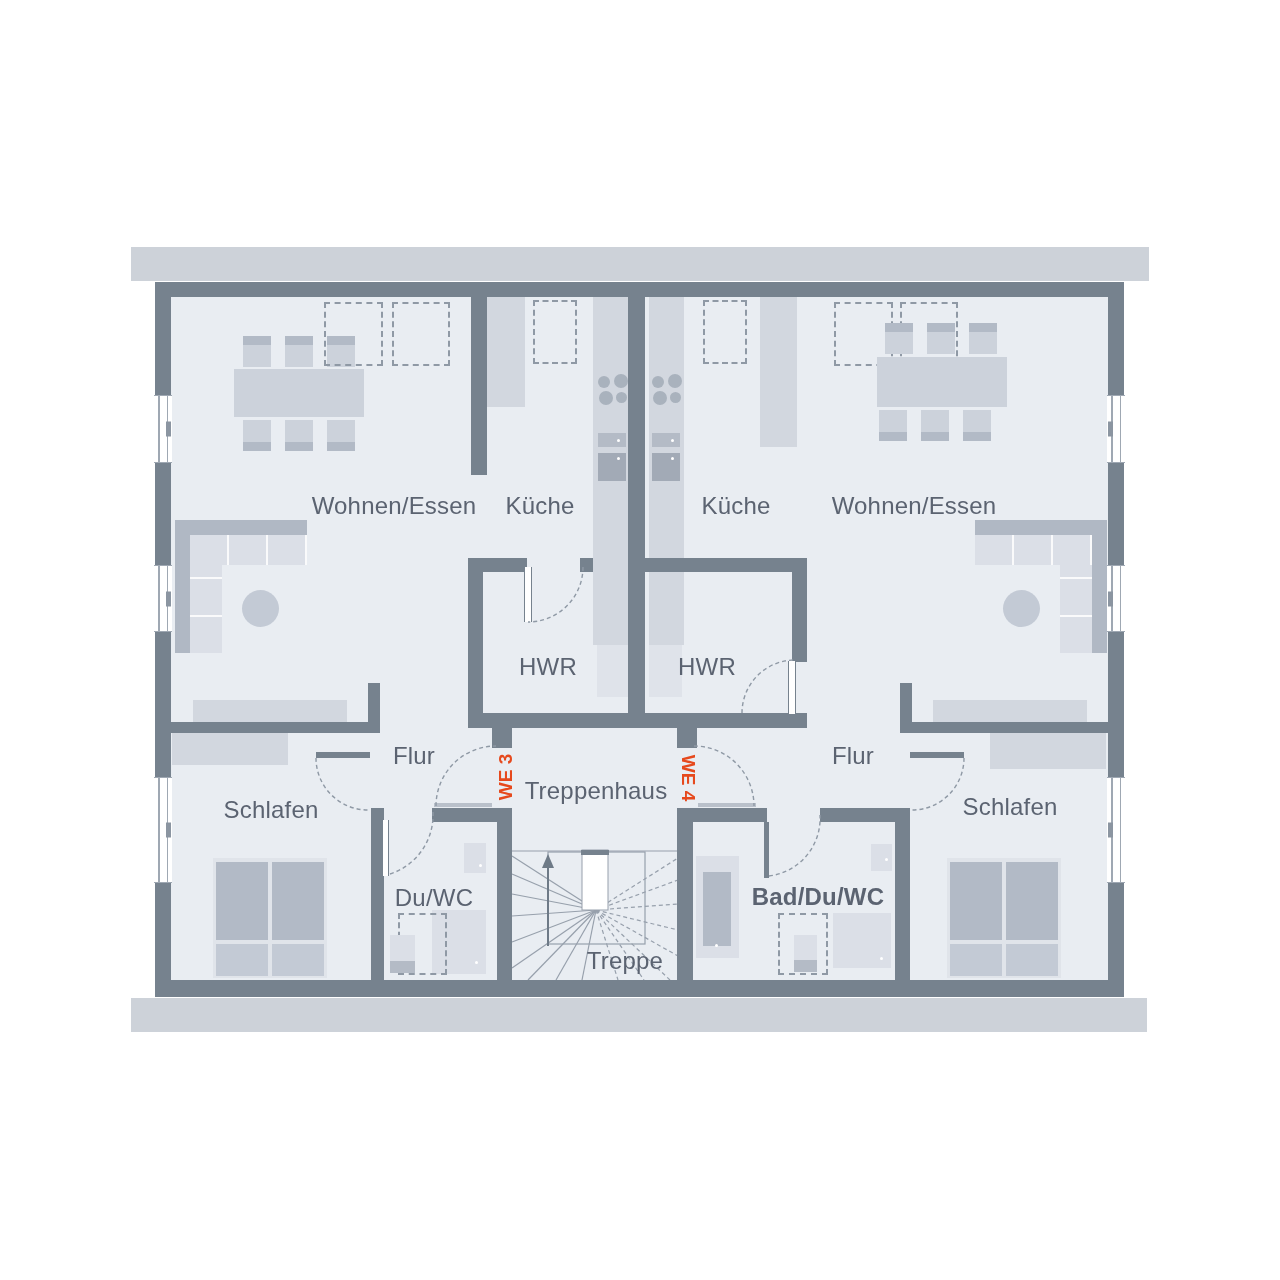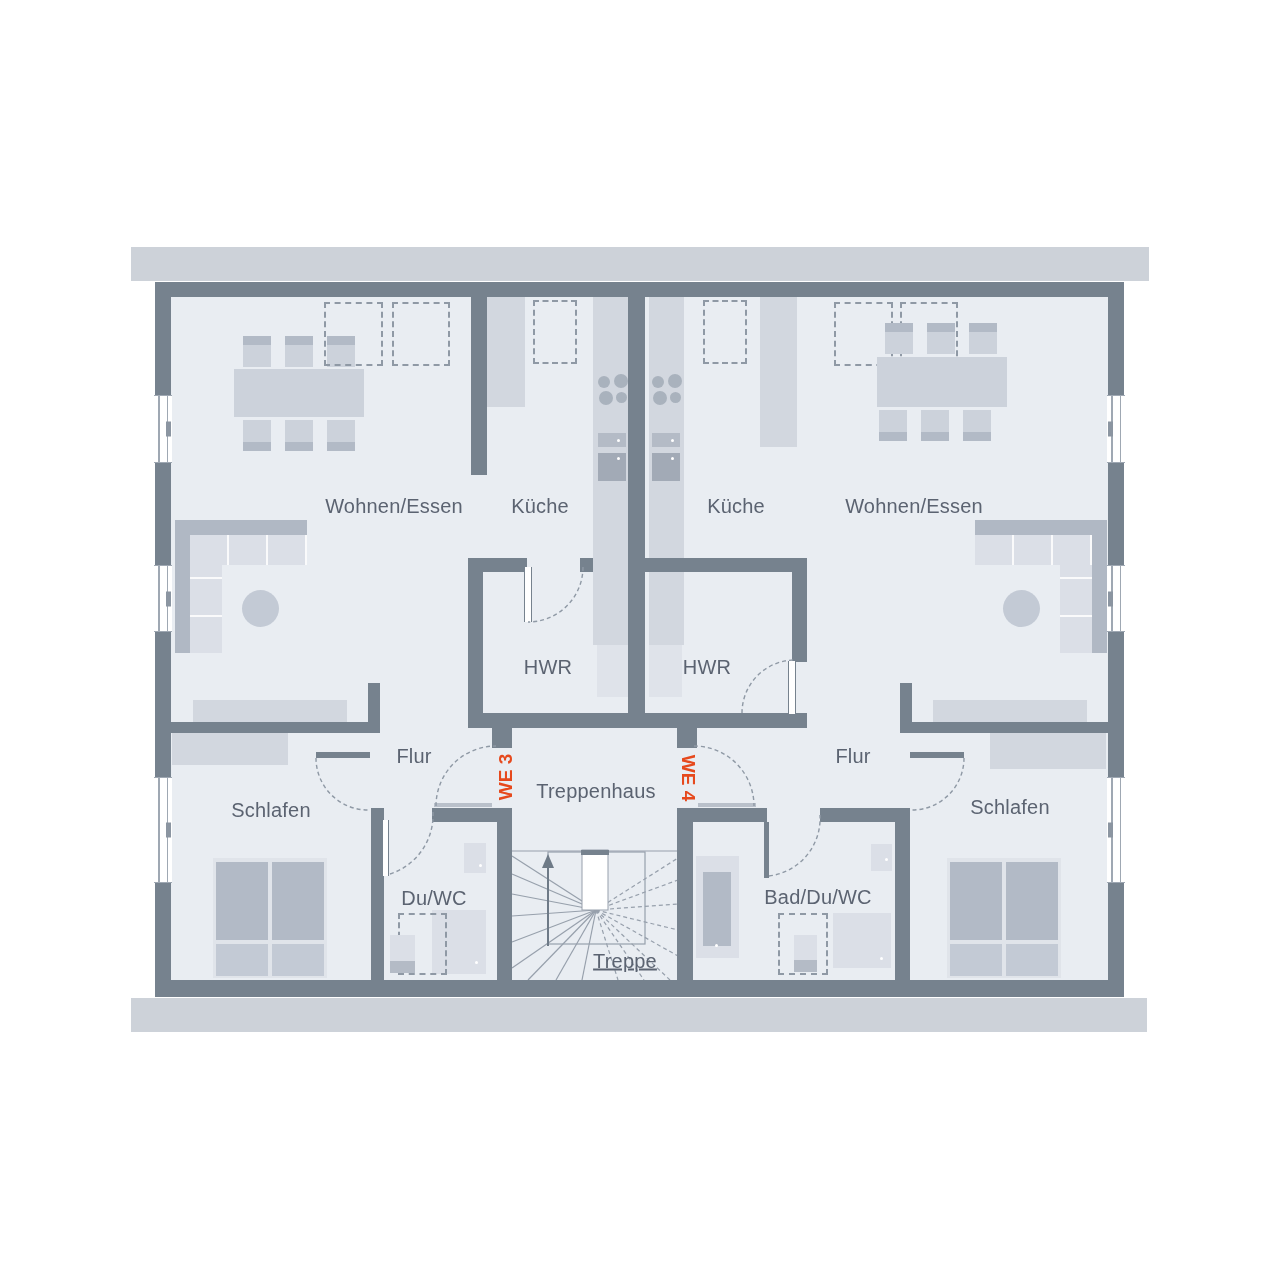--- a/index.html
+++ b/index.html
@@ -39,21 +39,21 @@
   .dashbox{border:2px dashed var(--dash);background:transparent;box-sizing:border-box;}
   .sofaback{background:#b0b8c4;}
   .sofaseat{background:var(--furnL);}
   .segv{background-image:repeating-linear-gradient(90deg, transparent 0 37px, rgba(255,255,255,.85) 37px 39px);}
   .segh{background-image:repeating-linear-gradient(0deg, transparent 0 36px, rgba(255,255,255,.85) 36px 38px);}
   .round{border-radius:50%;background:var(--furnMd);}
   .counter{background:var(--cnt);}
   .fixture{background:var(--furnL);}
   .fixture .dot{position:absolute;width:3px;height:3px;border-radius:50%;background:#fff;}
   .burner{position:absolute;border-radius:50%;background:#a9b2bd;}
-  .lbl{position:absolute;transform:translate(-50%,-50%);font-size:20px;color:var(--txt);white-space:nowrap;letter-spacing:.2px;}
+  .lbl{position:absolute;transform:translate(-50%,-50%);font-size:24px;color:var(--txt);white-space:nowrap;letter-spacing:.2px;}
   .unit{position:absolute;font-size:19px;font-weight:600;color:var(--red);white-space:nowrap;}
   .unit.ccw{transform:translate(-50%,-50%) rotate(-90deg);}
   .unit.cw{transform:translate(-50%,-50%) rotate(90deg);}
   svg{position:absolute;overflow:visible;}
 </style>
 </head>
 <body>
 
 <div class="canvas">
 
@@ -282,19 +282,19 @@
   <div class="lbl" style="left:540px;top:506px;">Küche</div>
   <div class="lbl" style="left:736px;top:506px;">Küche</div>
   <div class="lbl" style="left:914px;top:506px;">Wohnen/Essen</div>
   <div class="lbl" style="left:548px;top:667px;">HWR</div>
   <div class="lbl" style="left:707px;top:667px;">HWR</div>
   <div class="lbl" style="left:414px;top:756px;">Flur</div>
   <div class="lbl" style="left:853px;top:756px;">Flur</div>
   <div class="lbl" style="left:271px;top:810px;">Schlafen</div>
   <div class="lbl" style="left:1010px;top:807px;">Schlafen</div>
   <div class="lbl" style="left:434px;top:898px;">Du/WC</div>
-  <div class="lbl" style="left:818px;top:897px;">Bad/Du/WC</div>
+  <div class="lbl" style="left:818px;top:897px;font-weight:bold;">Bad/Du/WC</div>
   <div class="lbl" style="left:596px;top:791px;">Treppenhaus</div>
-  <div class="lbl" style="left:625px;top:961px;text-decoration:underline;">Treppe</div>
+  <div class="lbl" style="left:625px;top:961px;">Treppe</div>
   <div class="unit ccw" style="left:506px;top:777px;">WE 3</div>
   <div class="unit cw" style="left:688px;top:778px;">WE 4</div>
 
 </div>
 
 </body></html>

